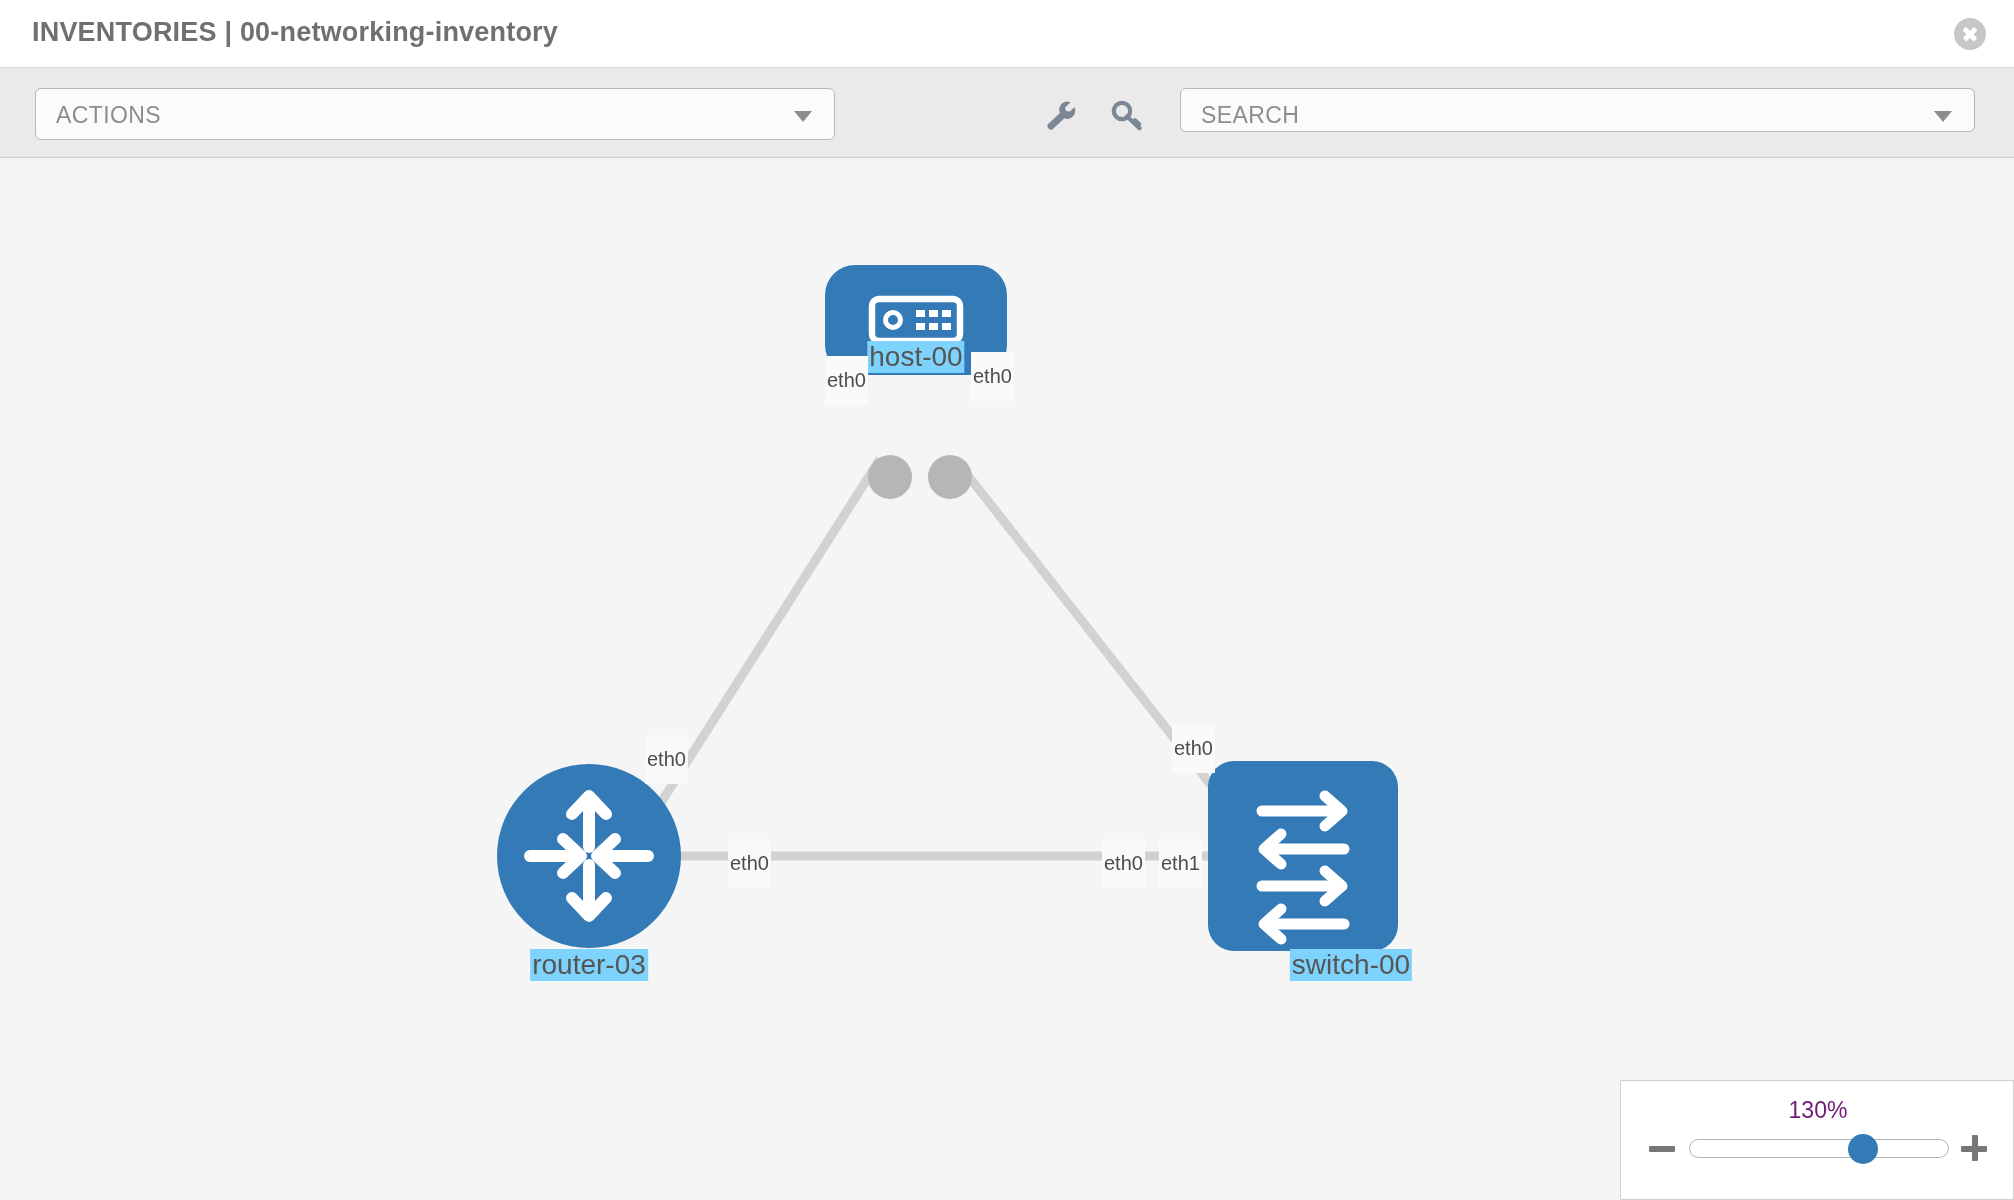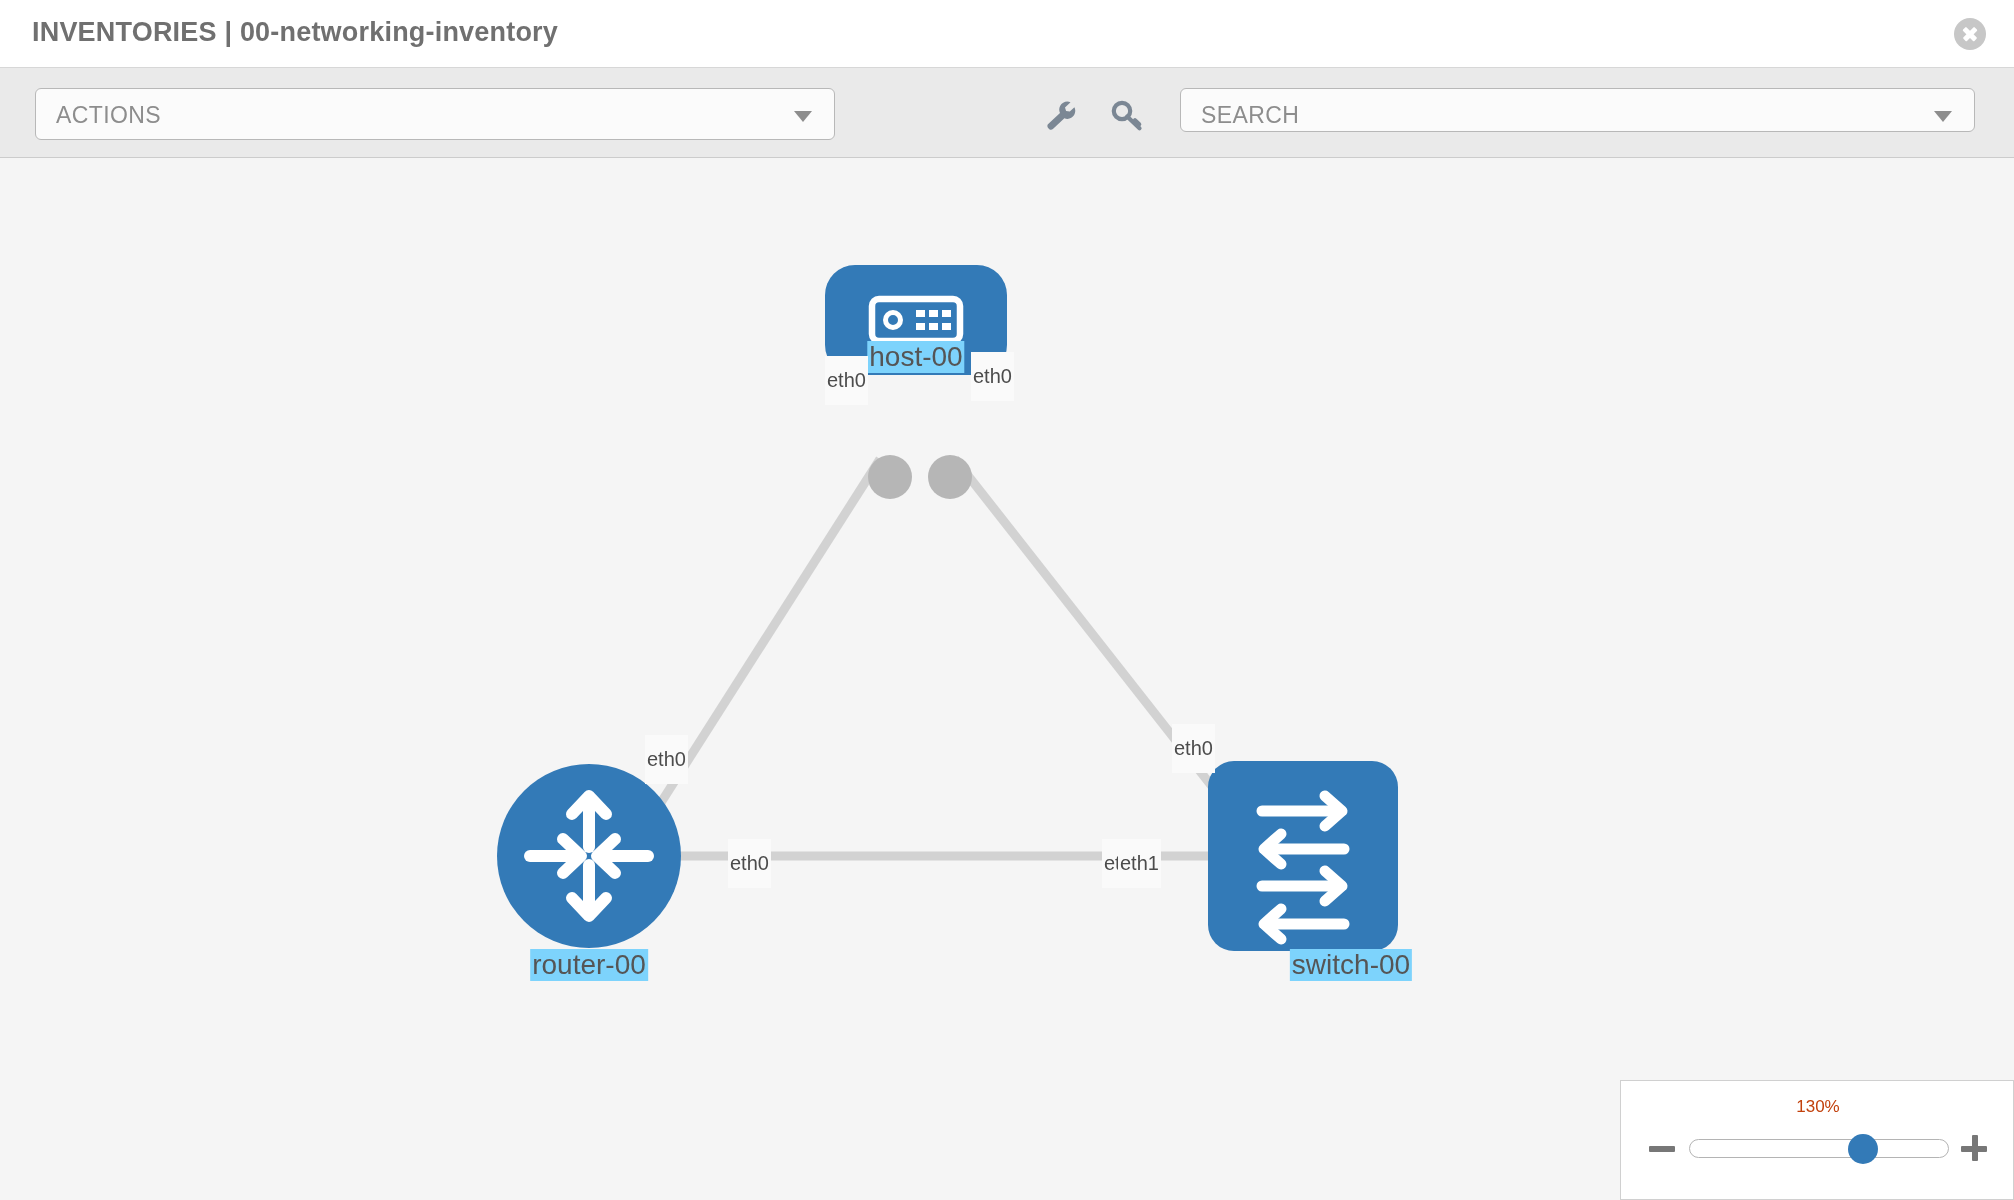--- a/index.html
+++ b/index.html
@@ -182,22 +182,22 @@
     background: #ffffff;
     border: 1px solid #d0d0d0;
     box-sizing: border-box;
   }
   .zoom-value {
     position: absolute;
     left: 0;
     top: 16px;
     width: 394px;
     text-align: center;
-    font-size: 17px;
-    color: #c2410c;
+    font-size: 23px;
+    color: #701a75;
   }
   .zoom-minus, .zoom-plus {
     position: absolute;
     top: 52px;
     width: 30px;
     height: 30px;
     cursor: pointer;
   }
   .zoom-minus { left: 26px; }
   .zoom-plus  { left: 338px; }
@@ -340,30 +340,30 @@
           <line x1="1262" y1="727" x2="1340" y2="727"></line>
           <polyline points="1325,712 1342,727 1325,742"></polyline>
 
           <line x1="1344" y1="765" x2="1266" y2="765"></line>
           <polyline points="1281,750 1264,765 1281,780"></polyline>
         </g>
       </g>
     </svg>
 
     <div class="node-label" style="left:916px; top:182px;">host-00</div>
-    <div class="node-label" style="left:589px; top:790px;">router-00</div>
+    <div class="node-label" style="left:589px; top:790px;">router-03</div>
     <div class="node-label" style="left:1351px; top:790px;">switch-00</div>
 
     <div class="iface-label" style="left:825px; top:197px;">eth0</div>
     <div class="iface-label" style="left:971px; top:193px;">eth0</div>
     <div class="iface-label" style="left:645px; top:576px;">eth0</div>
     <div class="iface-label" style="left:1172px; top:565px;">eth0</div>
     <div class="iface-label" style="left:728px; top:680px;">eth0</div>
     <div class="iface-label" style="left:1102px; top:680px;">eth0</div>
-    <div class="iface-label" style="left:1118px; top:680px;">eth1</div>
+    <div class="iface-label" style="left:1159px; top:680px;">eth1</div>
   </div>
 
   <div class="zoom-panel">
     <div class="zoom-value">130%</div>
     <div class="zoom-minus"></div>
     <div class="zoom-track"></div>
     <div class="zoom-handle" style="left:227px;"></div>
     <div class="zoom-plus"></div>
   </div>
 

